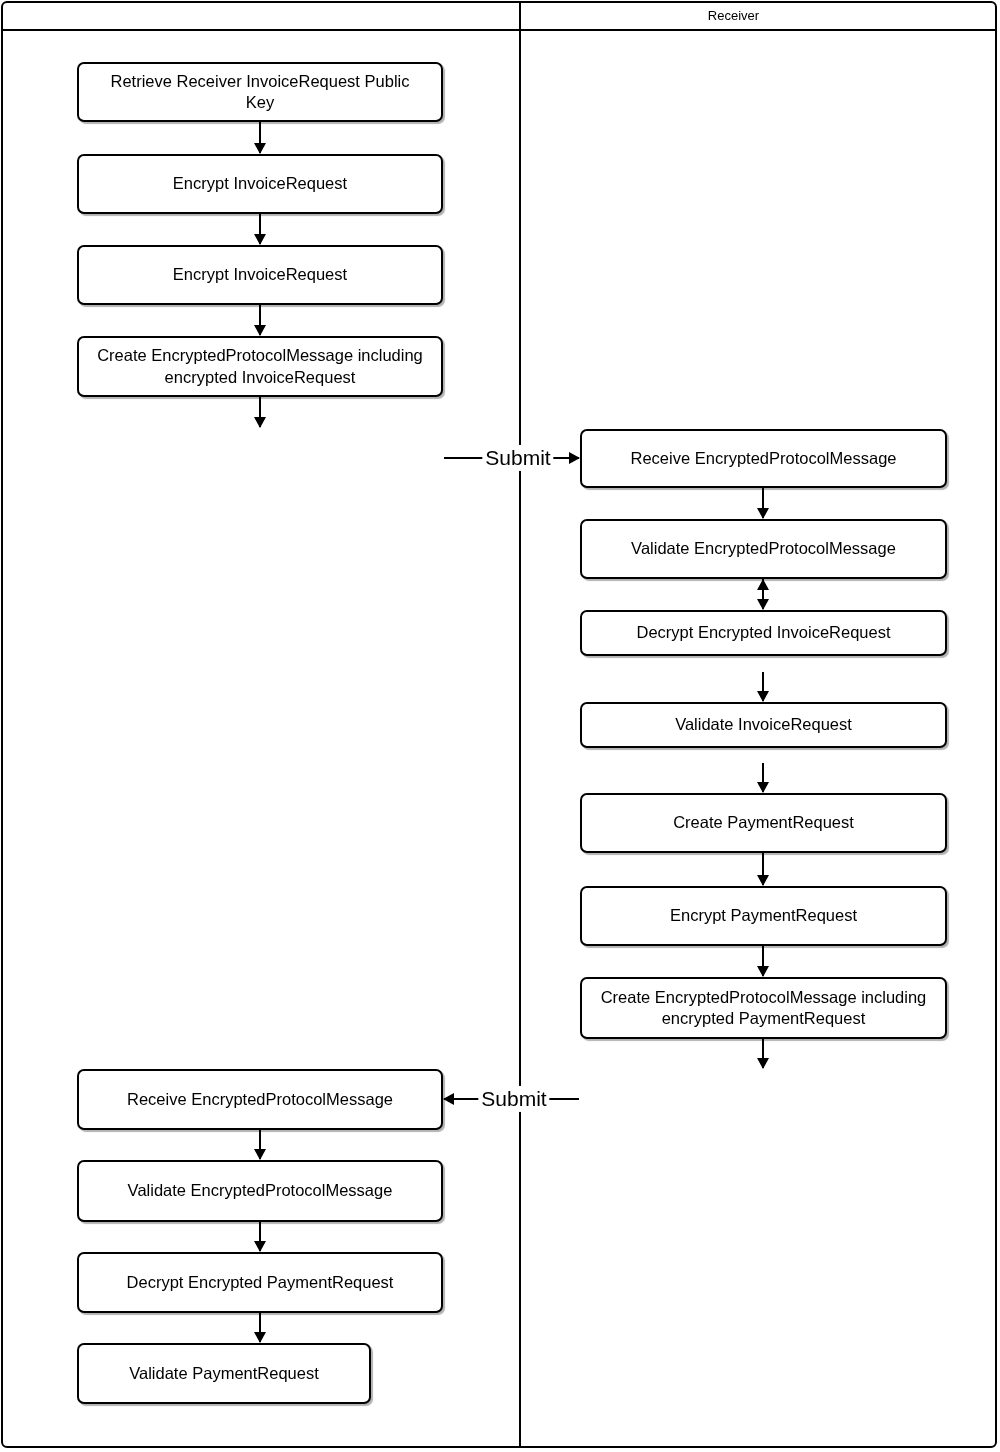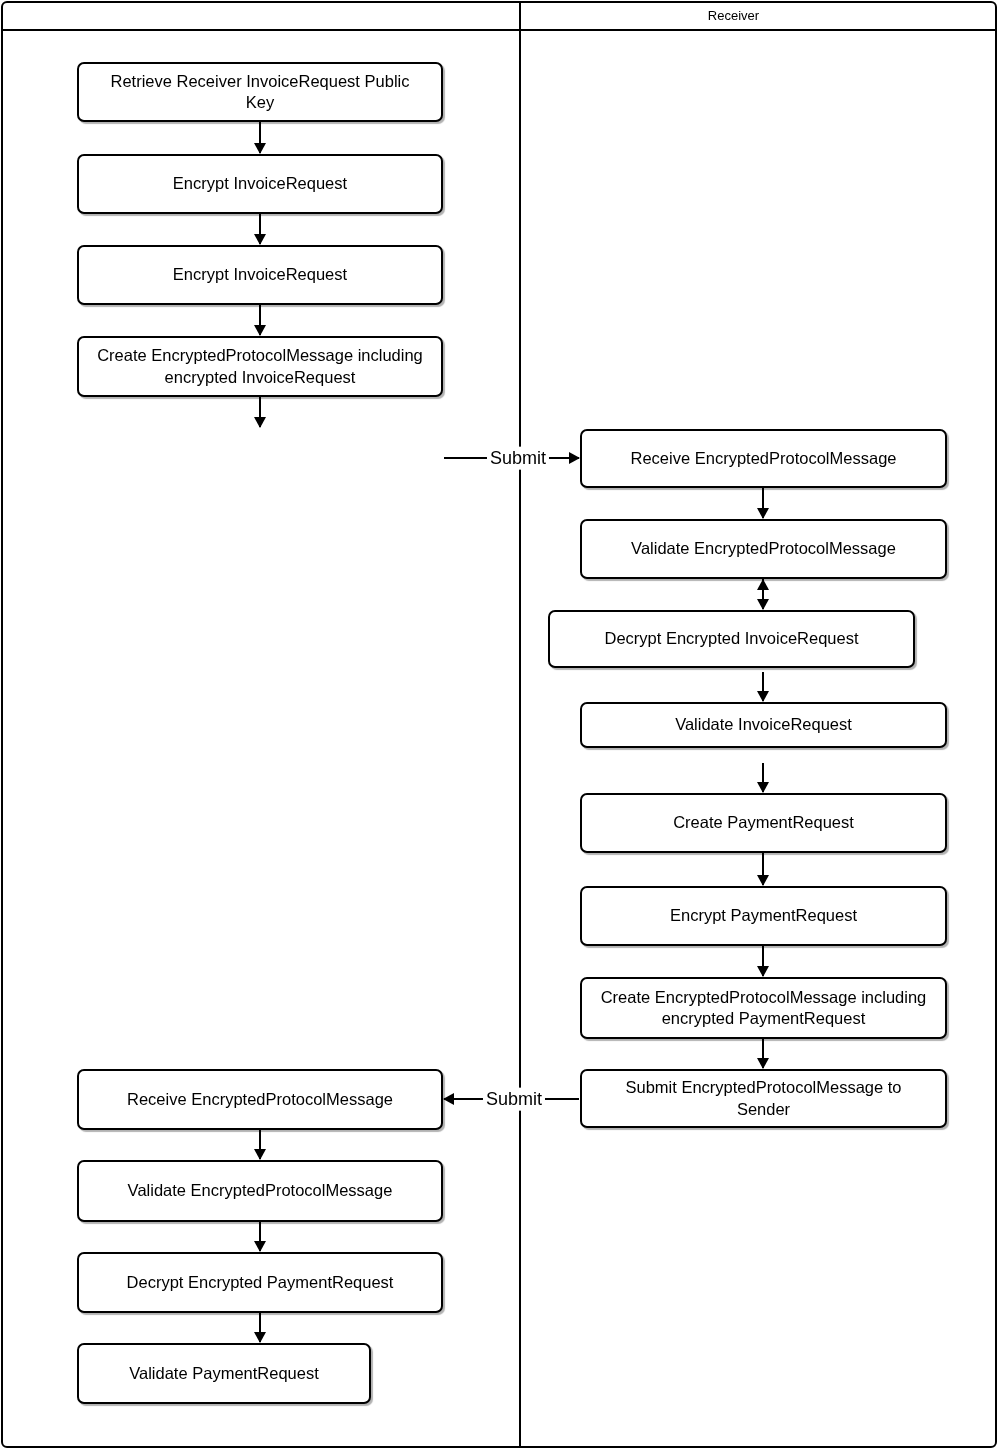--- a/index.html
+++ b/index.html
@@ -33,45 +33,44 @@
   .varrow .hu{left:0;top:0;border-left:6px solid transparent;border-right:6px solid transparent;border-bottom:11px solid var(--stroke,#000)}
 
   .harrow{position:absolute;height:12px;z-index:2}
   .harrow .shaft{position:absolute;top:5px;left:1px;right:1px;height:2px;background:var(--stroke,#000)}
   .harrow .hr{right:0;top:0;border-top:6px solid transparent;border-bottom:6px solid transparent;border-left:11px solid var(--stroke,#000)}
   .harrow .hl{left:0;top:0;border-top:6px solid transparent;border-bottom:6px solid transparent;border-right:11px solid var(--stroke,#000)}
 
   .edge-label{
     position:absolute;transform:translate(-50%,-50%);
     background:var(--bg,#fff);padding:1px 3px;
-    font-size:18px;line-height:1.15;z-index:3;white-space:nowrap;
+    font-size:21px;line-height:1.15;z-index:3;white-space:nowrap;
   }
 </style>
 </head>
 <body>
 
 <div class="canvas">
   <div class="frame"></div>
   <div class="lane-divider"></div>
   <div class="header-rule"></div>
   <div class="lane-title receiver">Receiver</div>
 
   <div class="node" style="left:77px;top:62px;width:366px;height:60px">Retrieve Receiver InvoiceRequest Public Key</div>
   <div class="node" style="left:77px;top:154px;width:366px;height:60px">Encrypt InvoiceRequest</div>
   <div class="node" style="left:77px;top:336px;width:366px;height:61px">Create EncryptedProtocolMessage including encrypted InvoiceRequest</div>
   <div class="node" style="left:77px;top:245px;width:366px;height:60px">Encrypt InvoiceRequest</div>
 
   <div class="node" style="left:580px;top:429px;width:367px;height:59px">Receive EncryptedProtocolMessage</div>
   <div class="node" style="left:580px;top:519px;width:367px;height:60px">Validate EncryptedProtocolMessage</div>
-  <div class="node" style="left:548px;top:610px;width:367px;height:58px">Decrypt Encrypted InvoiceRequest</div>
+  <div class="node" style="left:580px;top:610px;width:367px;height:46px">Decrypt Encrypted InvoiceRequest</div>
   <div class="node" style="left:580px;top:702px;width:367px;height:46px">Validate InvoiceRequest</div>
   <div class="node" style="left:580px;top:793px;width:367px;height:60px">Create PaymentRequest</div>
   <div class="node" style="left:580px;top:886px;width:367px;height:60px">Encrypt PaymentRequest</div>
   <div class="node" style="left:580px;top:977px;width:367px;height:62px">Create EncryptedProtocolMessage including encrypted PaymentRequest</div>
-  <div class="node" style="left:580px;top:1069px;width:367px;height:59px">Submit EncryptedProtocolMessage to Sender</div>
 
   <div class="node" style="left:77px;top:1069px;width:366px;height:61px">Receive EncryptedProtocolMessage</div>
   <div class="node" style="left:77px;top:1160px;width:366px;height:62px">Validate EncryptedProtocolMessage</div>
   <div class="node" style="left:77px;top:1252px;width:366px;height:61px">Decrypt Encrypted PaymentRequest</div>
   <div class="node" style="left:77px;top:1343px;width:294px;height:61px">Validate PaymentRequest</div>
 
   <div class="varrow" style="left:254px;top:122px;height:32px">
       <i class="shaft"></i>
       <i class="head hd"></i>
     </div>

